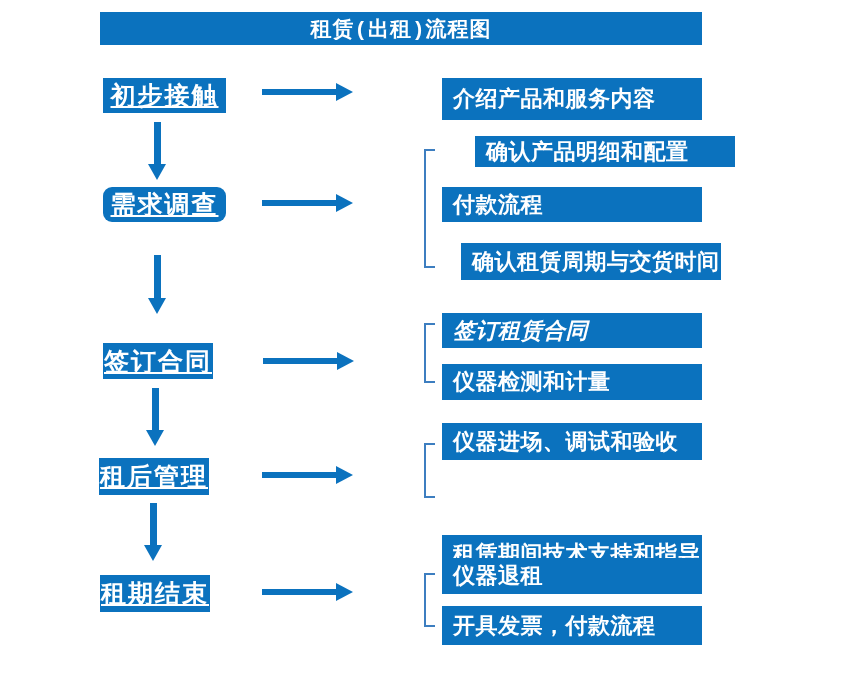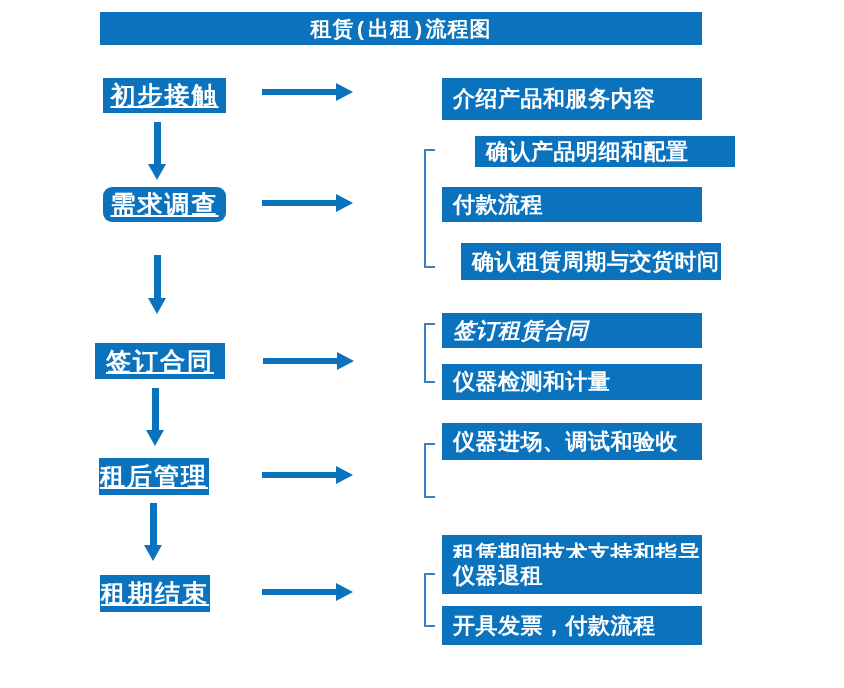--- a/index.html
+++ b/index.html
@@ -98,21 +98,21 @@
 <body>
 
 <div class="canvas">
 
   <div class="title-bar">
     <span>租赁(出租)流程图</span>
   </div>
 
   <div class="box step" style="left:103px; top:78px;  width:123px; height:35px;">初步接触</div>
   <div class="box step" style="left:103px; top:187px; width:123px; height:35px;border-radius:9px;">需求调查</div>
-  <div class="box step" style="left:95px; top:343px; width:130px; height:36px;">签订合同</div>
+  <div class="box step" style="left:103px; top:343px; width:110px; height:36px;">签订合同</div>
   <div class="box step" style="left:99px;  top:458px; width:110px; height:37px;">租后管理</div>
   <div class="box step" style="left:100px; top:575px; width:110px; height:37px;">租期结束</div>
 
   <div class="v-arrow" style="left:154px; top:122px; height:42px;"></div>
   <div class="v-arrow" style="left:154px; top:255px; height:43px;"></div>
   <div class="v-arrow" style="left:152px; top:388px; height:42px;"></div>
   <div class="v-arrow" style="left:150px; top:503px; height:42px;"></div>
 
   <div class="h-arrow" style="left:262px; top:89px;  width:74px;"></div>
   <div class="h-arrow" style="left:262px; top:200px; width:74px;"></div>

